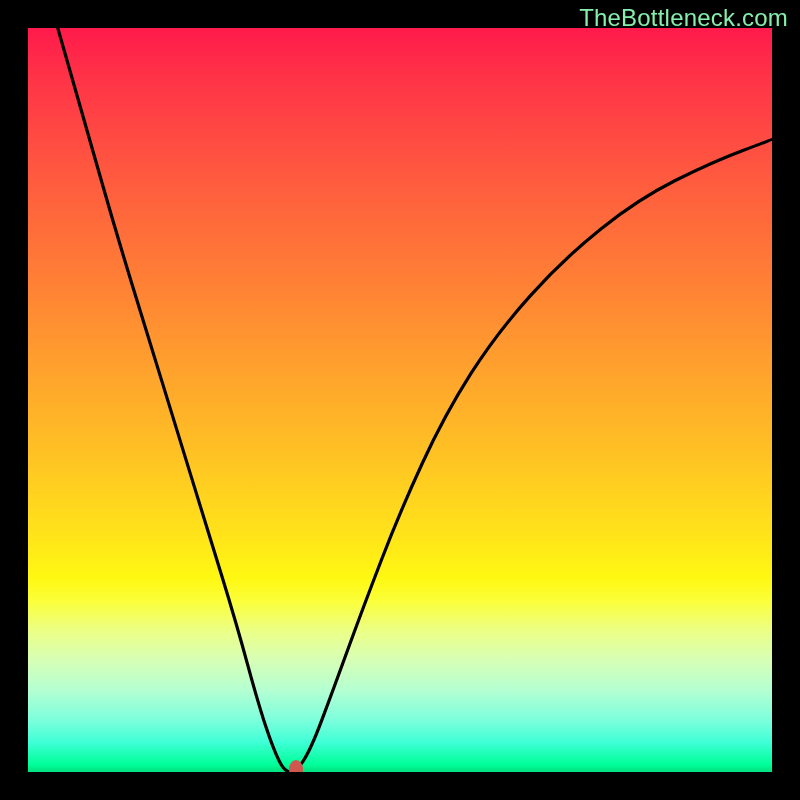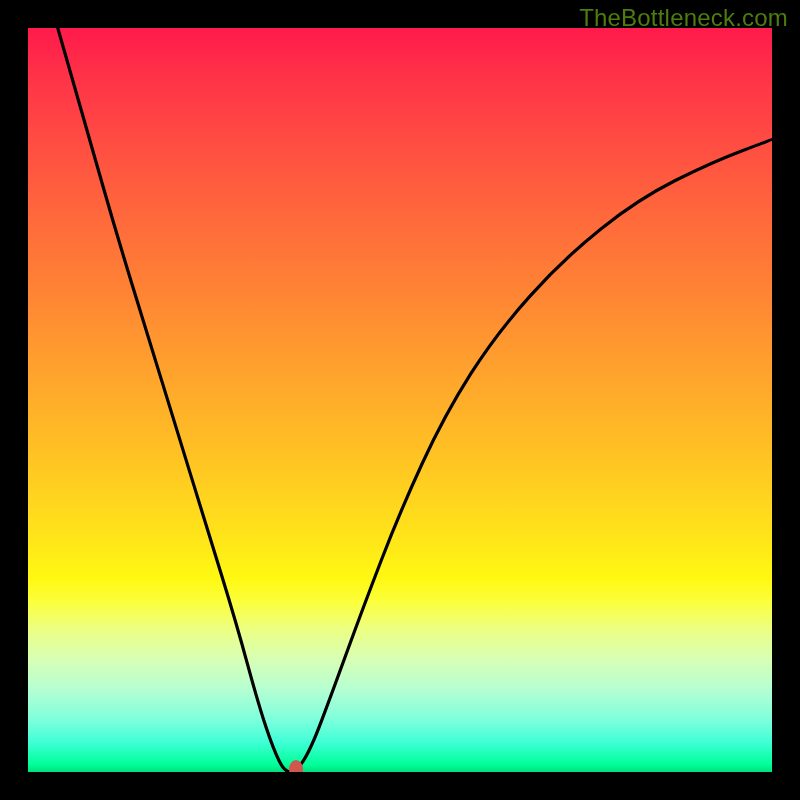--- a/index.html
+++ b/index.html
@@ -10,21 +10,21 @@
     height: 800px;
     background: #000;
   }
   .watermark {
     position: absolute;
     top: 4px;
     right: 12px;
     font-family: Arial, Helvetica, sans-serif;
     font-size: 24px;
     font-weight: 400;
-    color: #4d7c0f;
+    color: #86efac;
     letter-spacing: 0.2px;
     z-index: 10;
   }
   .plot-area {
     position: absolute;
     left: 28px;
     top: 28px;
     width: 744px;
     height: 744px;
     overflow: hidden;

